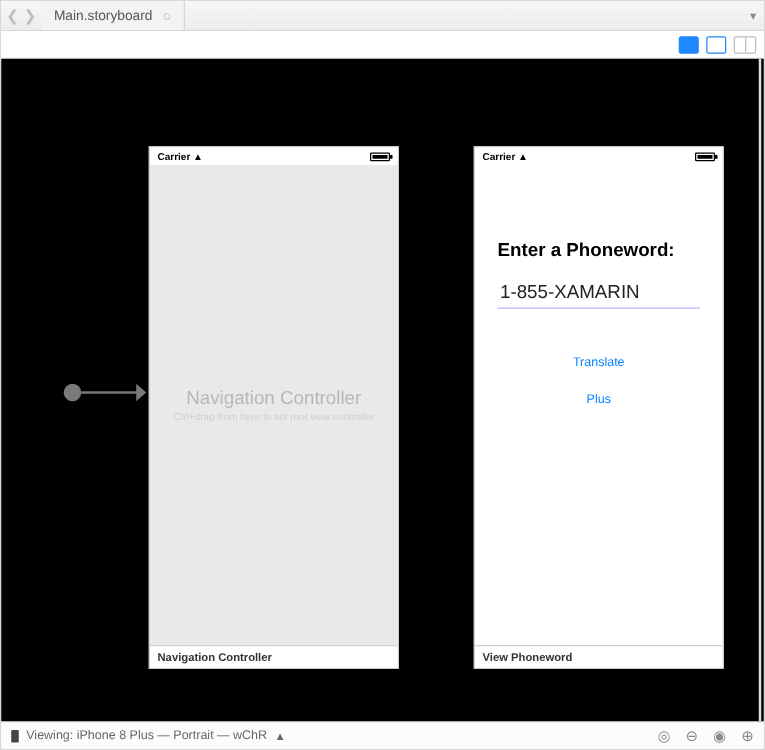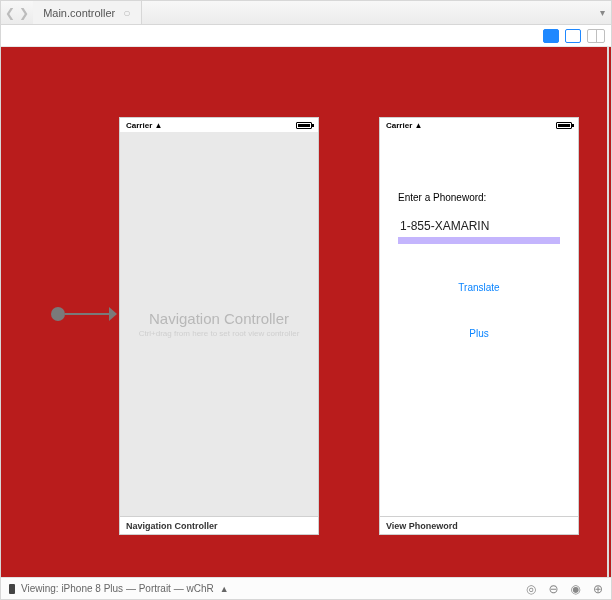--- a/index.html
+++ b/index.html
@@ -11,60 +11,60 @@
   .tab { display: flex; align-items: center; gap: 8px; padding: 0 10px; height: 100%; border-right: 1px solid #d7d7d7; background: #f3f3f3; }
   .tab .close { color: #bbb; font-size: 12px; }
   .tabbar-right { margin-left: auto; display: flex; align-items: center; padding-right: 6px; gap: 8px; }
   .chev-down { color: #888; font-size: 10px; }
   .toolbar { height: 22px; background: #fff; border-bottom: 1px solid #e8e8e8; display: flex; align-items: center; justify-content: flex-end; padding: 0 6px; gap: 6px; }
   .tb-btn { width: 16px; height: 14px; border: 1px solid #1e88ff; border-radius: 2px; background: #1e88ff; }
   .tb-btn.alt { background: #fff; }
   .tb-split { width: 18px; height: 14px; border: 1px solid #bfbfbf; border-radius: 2px; display:flex; }
   .tb-split::before, .tb-split::after { content:""; flex:1; }
   .tb-split::before { border-right:1px solid #bfbfbf; }
-  .canvas { flex: 1; background: #b91c1c; position: relative; overflow: hidden; }
+  .canvas { flex: 1; background: #000000; position: relative; overflow: hidden; }
   .sep-right { position:absolute; right:2px; top:0; bottom:0; width:2px; background:#dcdcdc; }
   .entry-dot { position: absolute; left: 50px; top: 260px; width: 14px; height: 14px; border-radius: 50%; background: #7a7a7a; }
   .entry-line { position: absolute; left: 64px; top: 266px; width: 46px; height: 2px; background: #7a7a7a; }
   .entry-arrow { position:absolute; left:108px; top:260px; width:0; height:0; border-left:8px solid #7a7a7a; border-top:7px solid transparent; border-bottom:7px solid transparent; }
   .scene { position: absolute; width: 200px; display: flex; flex-direction: column; border: 1px solid #d0d0d0; background:#fff; }
   .scene.nav { left: 118px; top: 70px; }
   .scene.vc  { left: 378px; top: 70px; }
   .statusbar { height: 14px; display: flex; align-items: center; justify-content: space-between; padding: 0 6px; font-size: 8px; font-weight: 600; color: #000; background:#fff; }
   .wifi { font-size: 8px; }
   .battery { width: 16px; height: 7px; border: 1px solid #000; border-radius: 1px; position: relative; }
   .battery::after { content:""; position:absolute; right:-3px; top:1px; width:2px; height:3px; background:#000; }
   .battery .fill { position:absolute; left:1px; top:1px; bottom:1px; right:1px; background:#000; }
   .nav-body { height: 384px; background: #e9e9e9; display: flex; flex-direction: column; align-items: center; justify-content: center; text-align:center; }
   .nav-title { font-size: 15px; color: #b8b8b8; font-weight: 400; }
   .nav-sub { font-size: 8px; color: #cfcfcf; margin-top: 2px; }
   .caption { height: 18px; border-top: 1px solid #d0d0d0; font-size: 9px; font-weight: 600; color: #333; padding: 0 6px; display:flex; align-items:center; background:#fff; }
   .vc-body { height: 384px; background: #fff; padding: 60px 18px 0 18px; }
-  .vc-label { font-size: 10px; color: #000; font-weight: 400; }
-  .vc-input { margin-top: 12px; width: 100%; border: none; border-bottom: 7px solid #c4b5fd; font-size: 12px; padding: 4px 2px; color: #222; }
-  .vc-btns { margin-top: 38px; display:flex; flex-direction:column; align-items:center; gap:35px; }
+  .vc-label { font-size: 15px; color: #000; font-weight: 700; }
+  .vc-input { margin-top: 12px; width: 100%; border: none; border-bottom: 1px solid #c4b5fd; font-size: 15px; padding: 4px 2px; color: #222; }
+  .vc-btns { margin-top: 38px; display:flex; flex-direction:column; align-items:center; gap:18px; }
   .vc-btn { font-size: 10px; color: #0a84ff; background:none; border:none; cursor:pointer; }
   .statusline { height: 22px; border-top: 1px solid #e2e2e2; display: flex; align-items: center; padding: 0 8px; font-size: 10px; color: #666; background:#fcfcfc; }
   .device-dot { width:6px; height:10px; background:#444; border-radius:1px; margin-right:6px; }
   .tri { margin-left:6px; font-size:9px; color:#666; }
   .zoom { margin-left:auto; display:flex; gap:12px; color:#888; font-size:12px; }
   .zoom span { cursor:pointer; }
 </style>
 </head>
 <body>
 
 <div class="window">
 
   <div class="tabbar">
     <div class="nav-arrows">
       <span>❮</span>
       <span>❯</span>
     </div>
     <div class="tab">
-      <span>Main.controller</span>
+      <span>Main.storyboard</span>
       <span class="close">○</span>
     </div>
     <div class="tabbar-right">
       <span class="chev-down">▾</span>
     </div>
   </div>
 
   <div class="toolbar">
     <div class="tb-btn"></div>
     <div class="tb-btn alt"></div>

